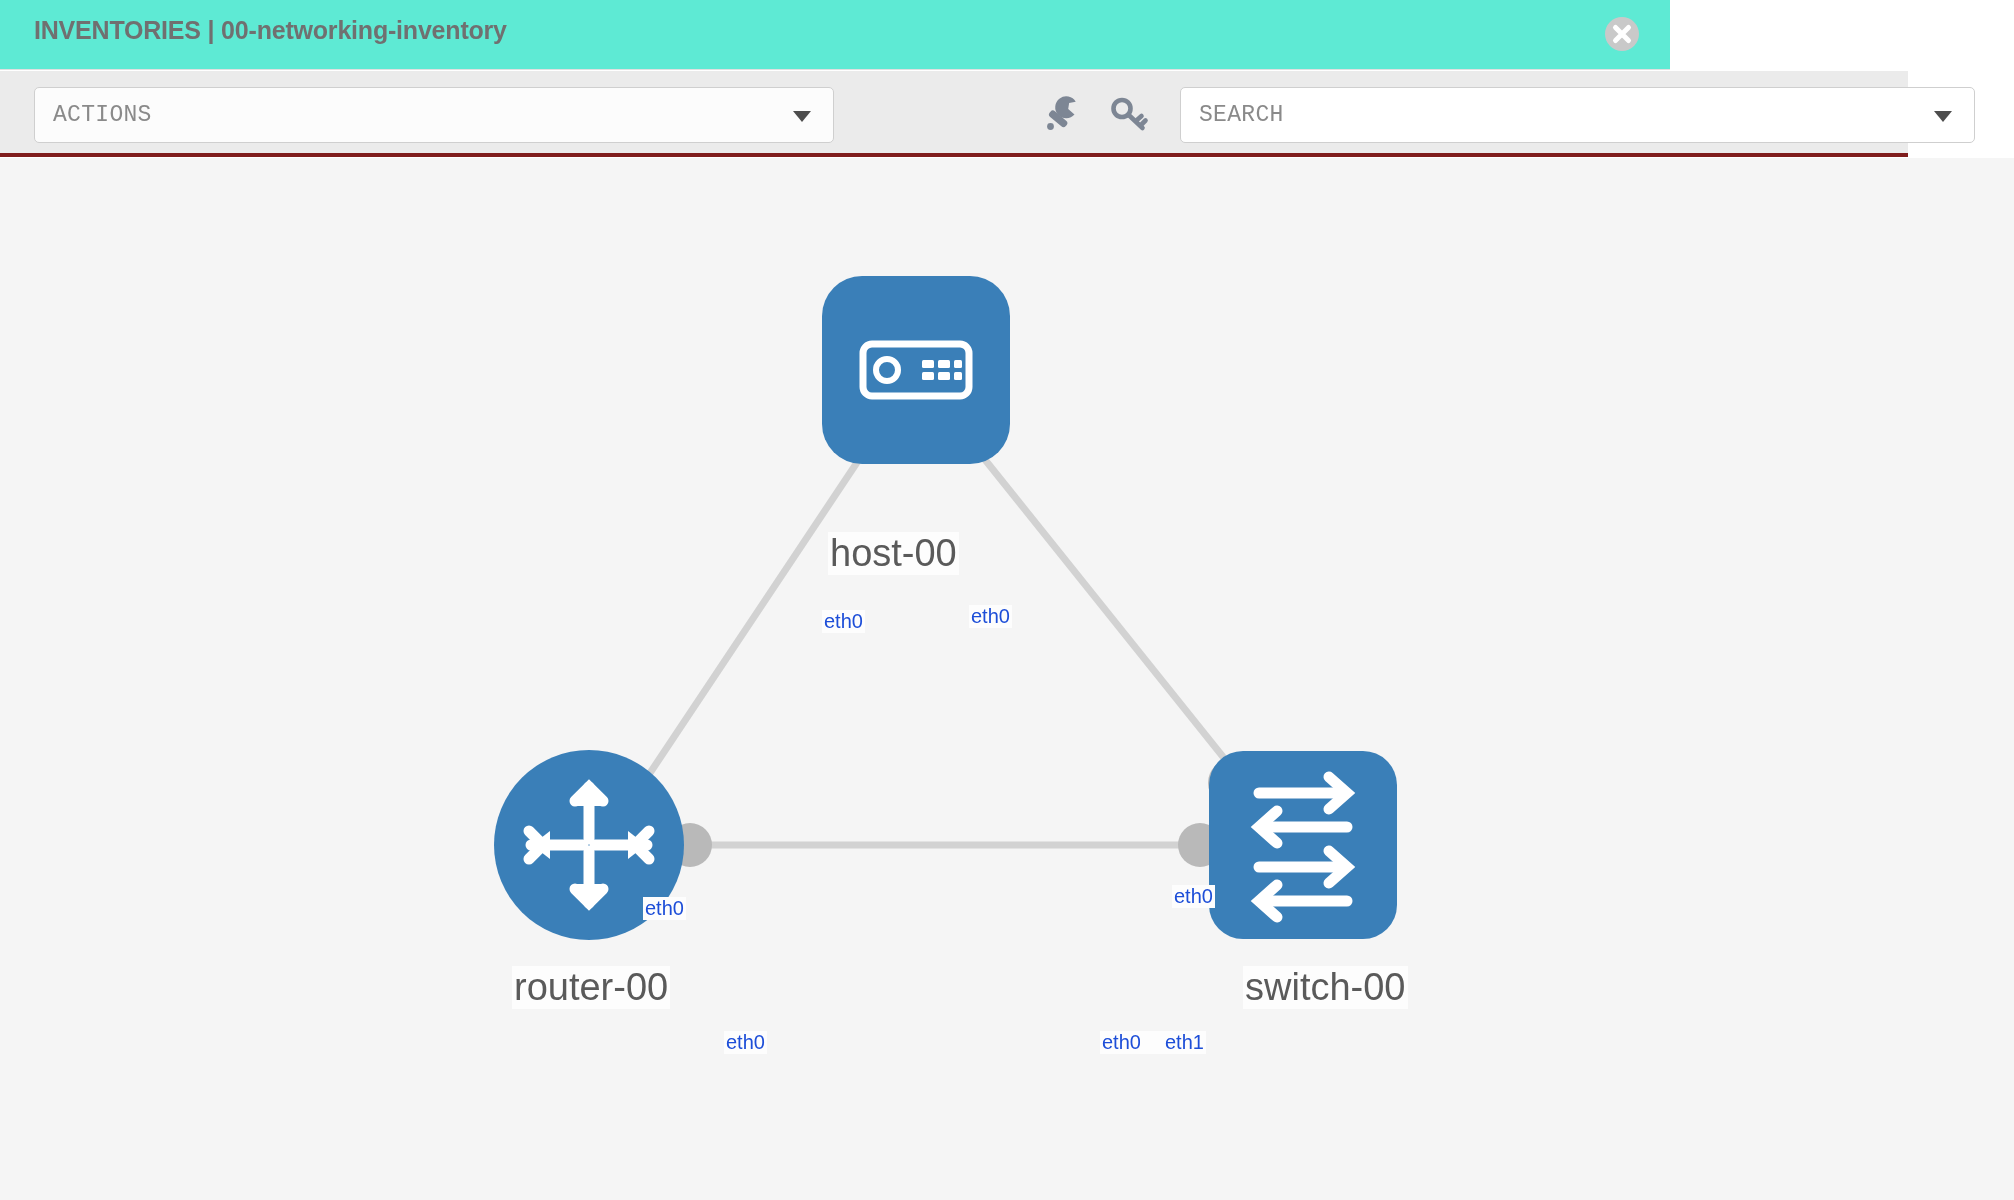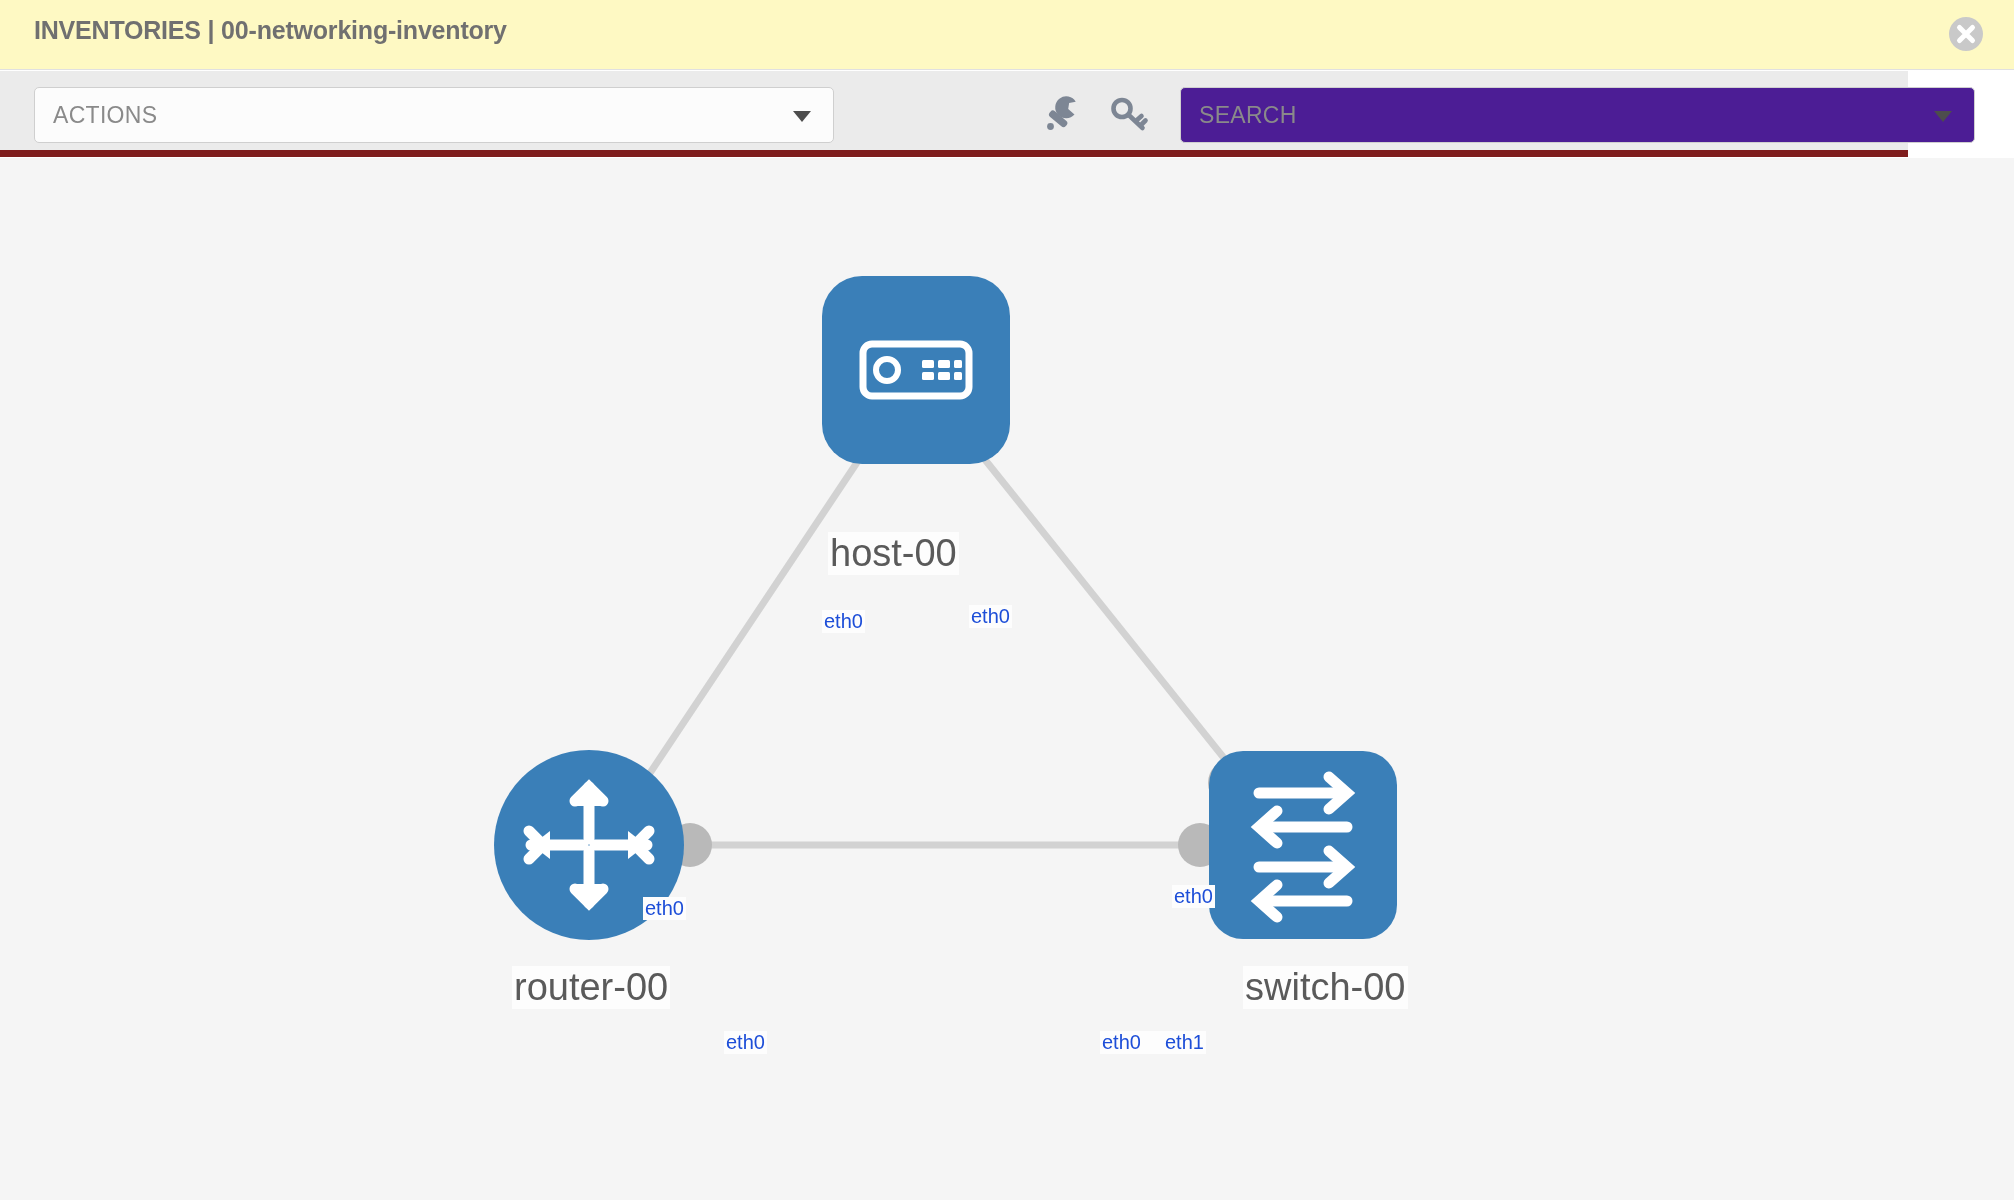--- a/index.html
+++ b/index.html
@@ -6,43 +6,44 @@
   html, body {
     width: 2014px; height: 1200px;
     background: #ffffff;
     font-family: "Liberation Sans", sans-serif;
     overflow: hidden;
   }
 
   
   .header {
     position: absolute; left: 0; top: 0;
-    width: 2014px; height: 70px;
-    background: #fef9c3;
+    width: 1670px; height: 70px;
+    background: #5eead4;
     border-bottom: 1px solid #e0e0e0;
   }
   .page-title {
     position: absolute; left: 34px; top: 16px;
     font-size: 25px; font-weight: bold;
     color: #707070;
     letter-spacing: -0.2px;
     white-space: nowrap;
   }
   .close-btn {
     position: absolute; right: 28px; top: 14px;
     width: 40px; height: 40px;
     cursor: pointer;
   }
 
   
   .toolbar {
     position: absolute; left: 0; top: 71px;
     width: 1908px; height: 86px;
     background: #ebebeb;
-    border-bottom: 7px solid #7f1d1d;
+    border-bottom: 4px solid #7f1d1d;
+    font-family: Liberation Mono, monospace;
   }
   .actions-select {
     position: absolute; left: 34px; top: 16px;
     width: 800px; height: 56px;
     background: #fcfcfc;
     border: 1px solid #cfcfcf;
     border-radius: 5px;
     cursor: pointer;
   }
   .actions-select .sel-label {
@@ -61,21 +62,21 @@
     position: absolute; top: 20px;
     width: 46px; height: 46px;
     cursor: pointer;
   }
   #wrench-ico { left: 1039px; }
   #key-ico    { left: 1106px; }
 
   .search-select {
     position: absolute; left: 1180px; top: 16px;
     width: 795px; height: 56px;
-    background: #4c1d95;
+    background: #ffffff;
     border: 1px solid #cfcfcf;
     border-radius: 5px;
     cursor: text;
   }
   .search-select .sel-label {
     position: absolute; left: 18px; top: 14px;
     font-size: 23px; color: #8a8a8a;
     letter-spacing: 0.3px;
   }
 

